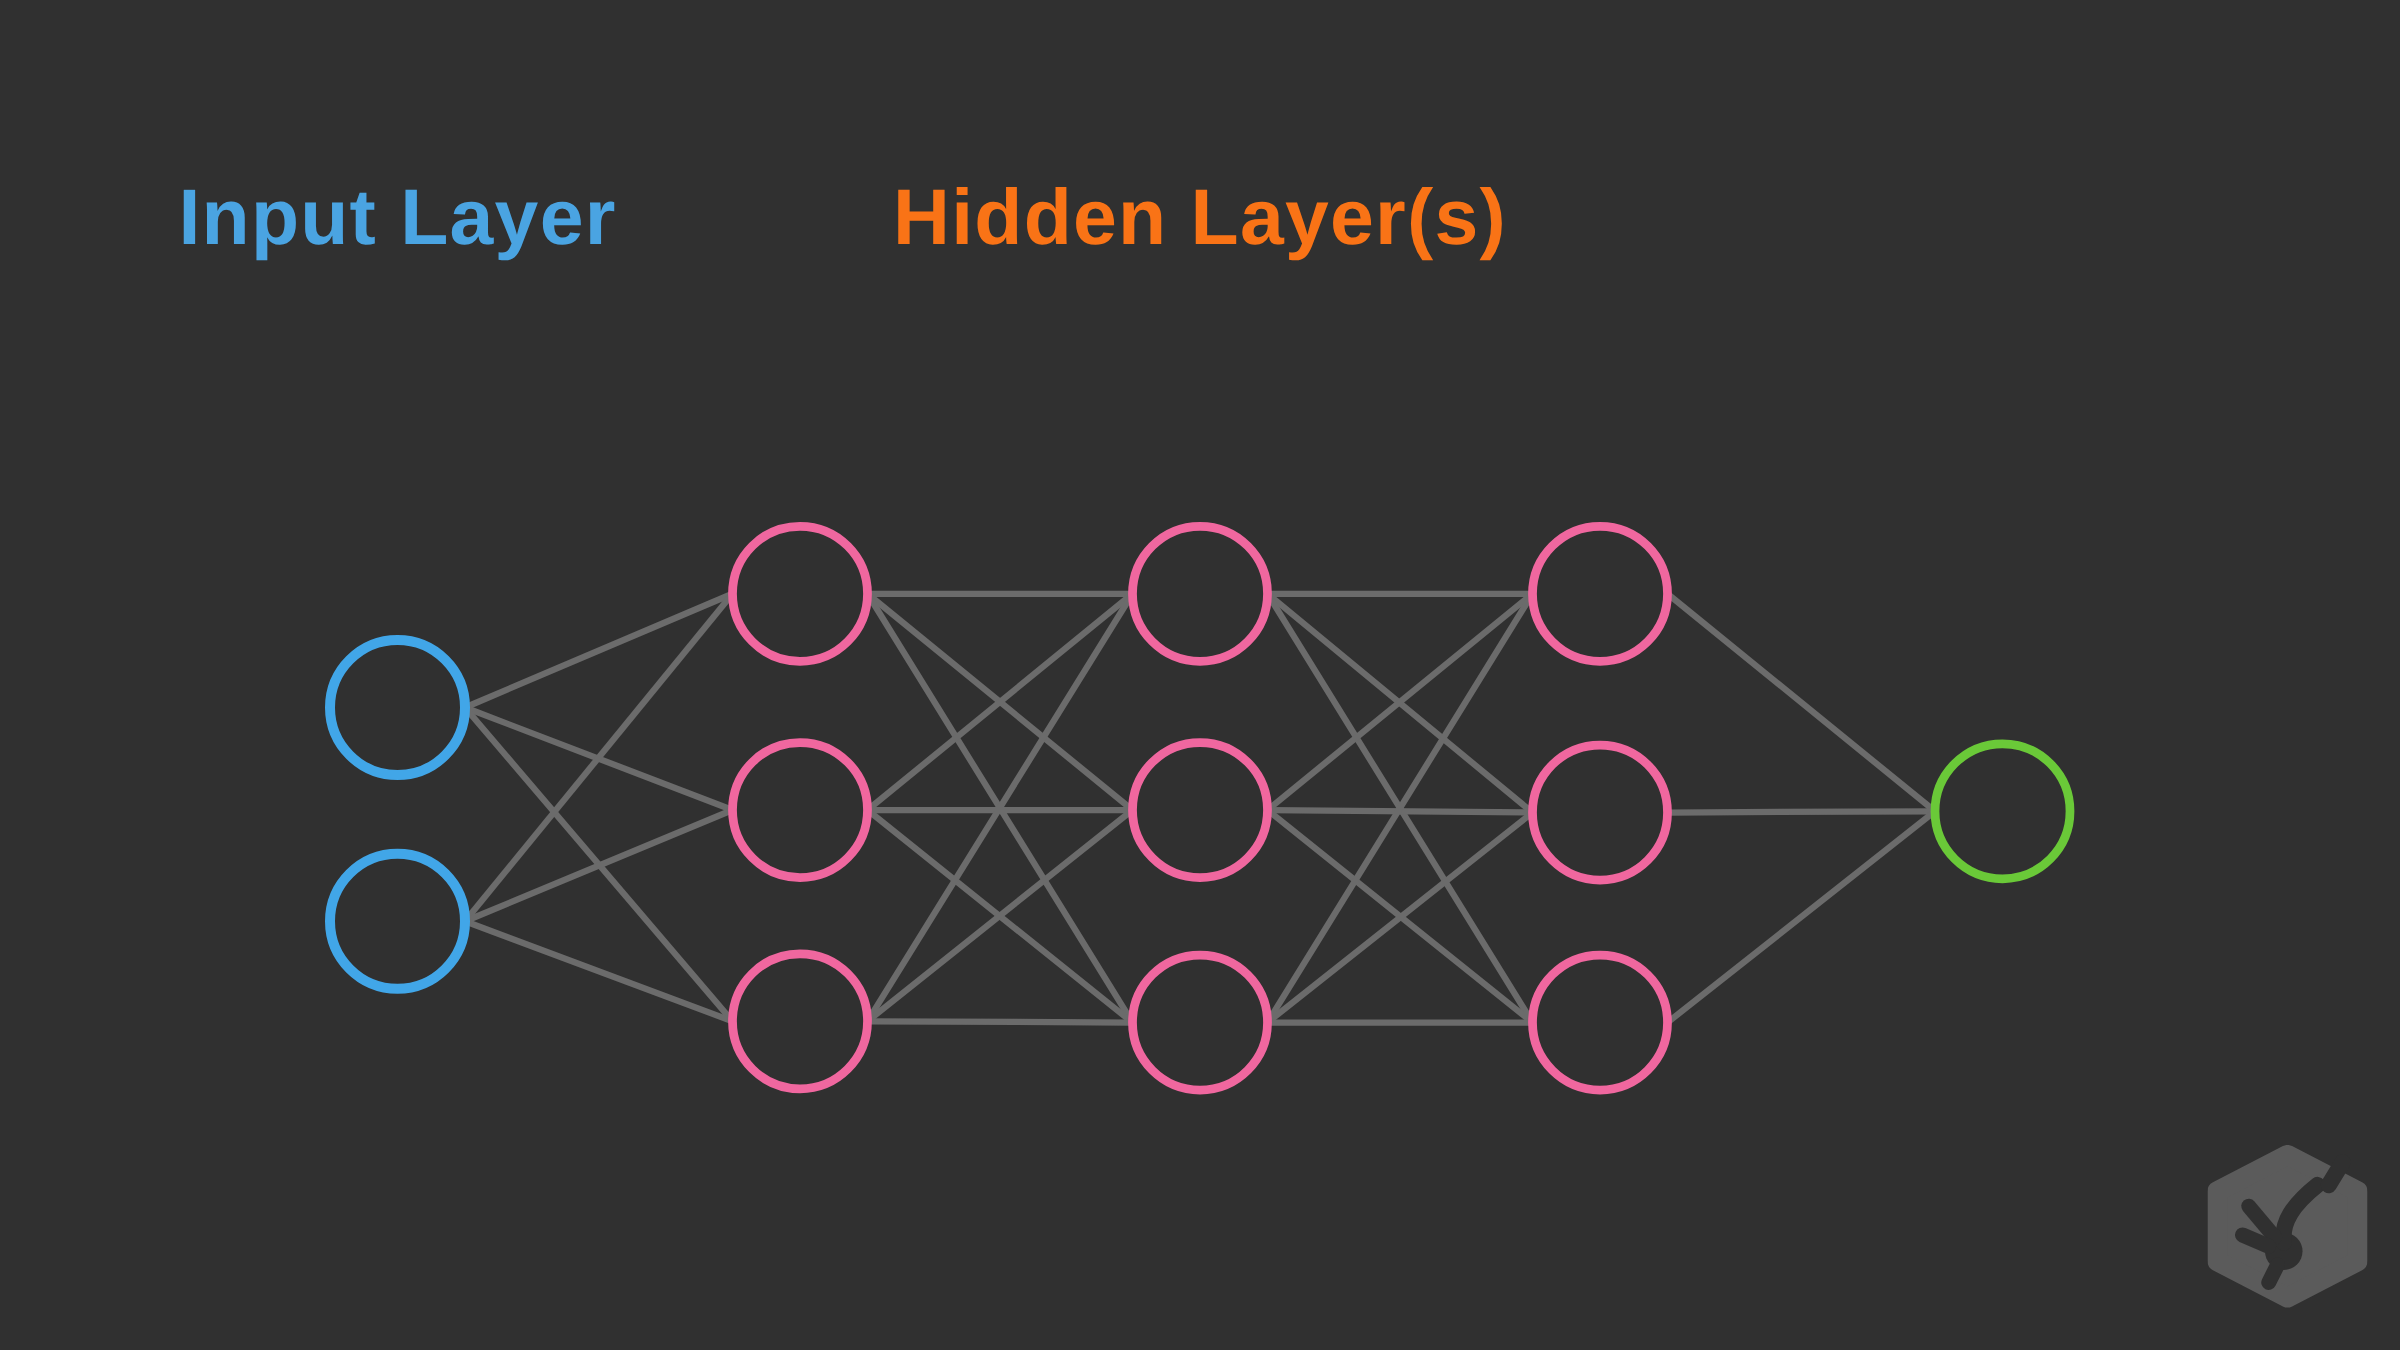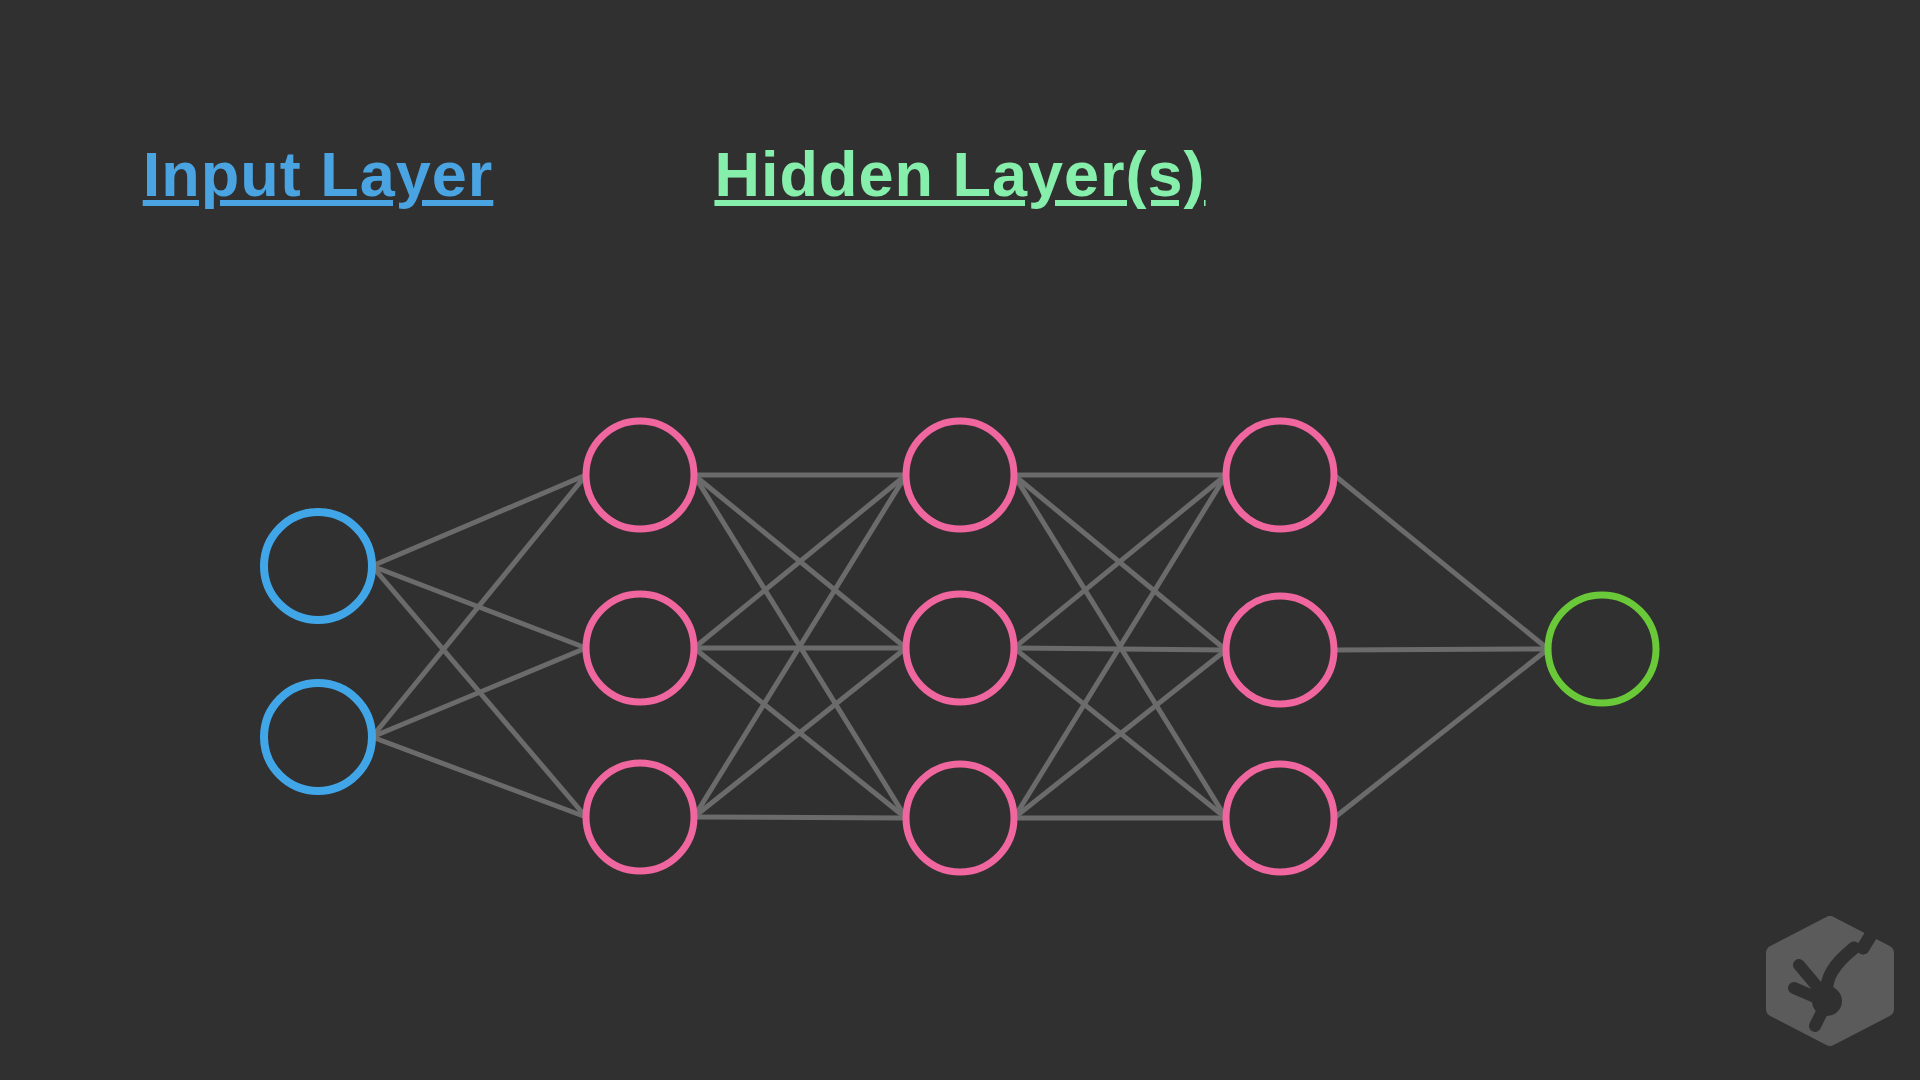--- a/index.html
+++ b/index.html
@@ -41,22 +41,22 @@
     top: 916px;
     width: 128px;
     height: 132px;
   }
 </style>
 </head>
 <body>
 
 <div class="stage" style="background: rgb(48, 48, 48);">
 
-  <div class="layer-title" style="left: 318px; top: 140px; color: rgb(74, 164, 226); text-decoration: underline;">Input Layer</div>
-  <div class="layer-title" style="left: 960px; top: 140px; color: #86efac; text-decoration: underline;">Hidden Layer(s)</div>
+  <div class="layer-title" style="left: 318px; top: 140px; color: rgb(74, 164, 226);">Input Layer</div>
+  <div class="layer-title" style="left: 960px; top: 140px; color: #f97316;">Hidden Layer(s)</div>
 
   <svg id="net-svg" width="1920" height="1080" viewBox="0 0 1920 1080">
     <g id="edges">
         <line x1="372" y1="566" x2="586" y2="475" stroke="#6b6b6b" stroke-width="5" stroke-linecap="round"></line>
         <line x1="372" y1="566" x2="586" y2="648" stroke="#6b6b6b" stroke-width="5" stroke-linecap="round"></line>
         <line x1="372" y1="566" x2="586" y2="817" stroke="#6b6b6b" stroke-width="5" stroke-linecap="round"></line>
         <line x1="372" y1="737" x2="586" y2="475" stroke="#6b6b6b" stroke-width="5" stroke-linecap="round"></line>
         <line x1="372" y1="737" x2="586" y2="648" stroke="#6b6b6b" stroke-width="5" stroke-linecap="round"></line>
         <line x1="372" y1="737" x2="586" y2="817" stroke="#6b6b6b" stroke-width="5" stroke-linecap="round"></line>
         <line x1="694" y1="475" x2="906" y2="475" stroke="#6b6b6b" stroke-width="5" stroke-linecap="round"></line>

